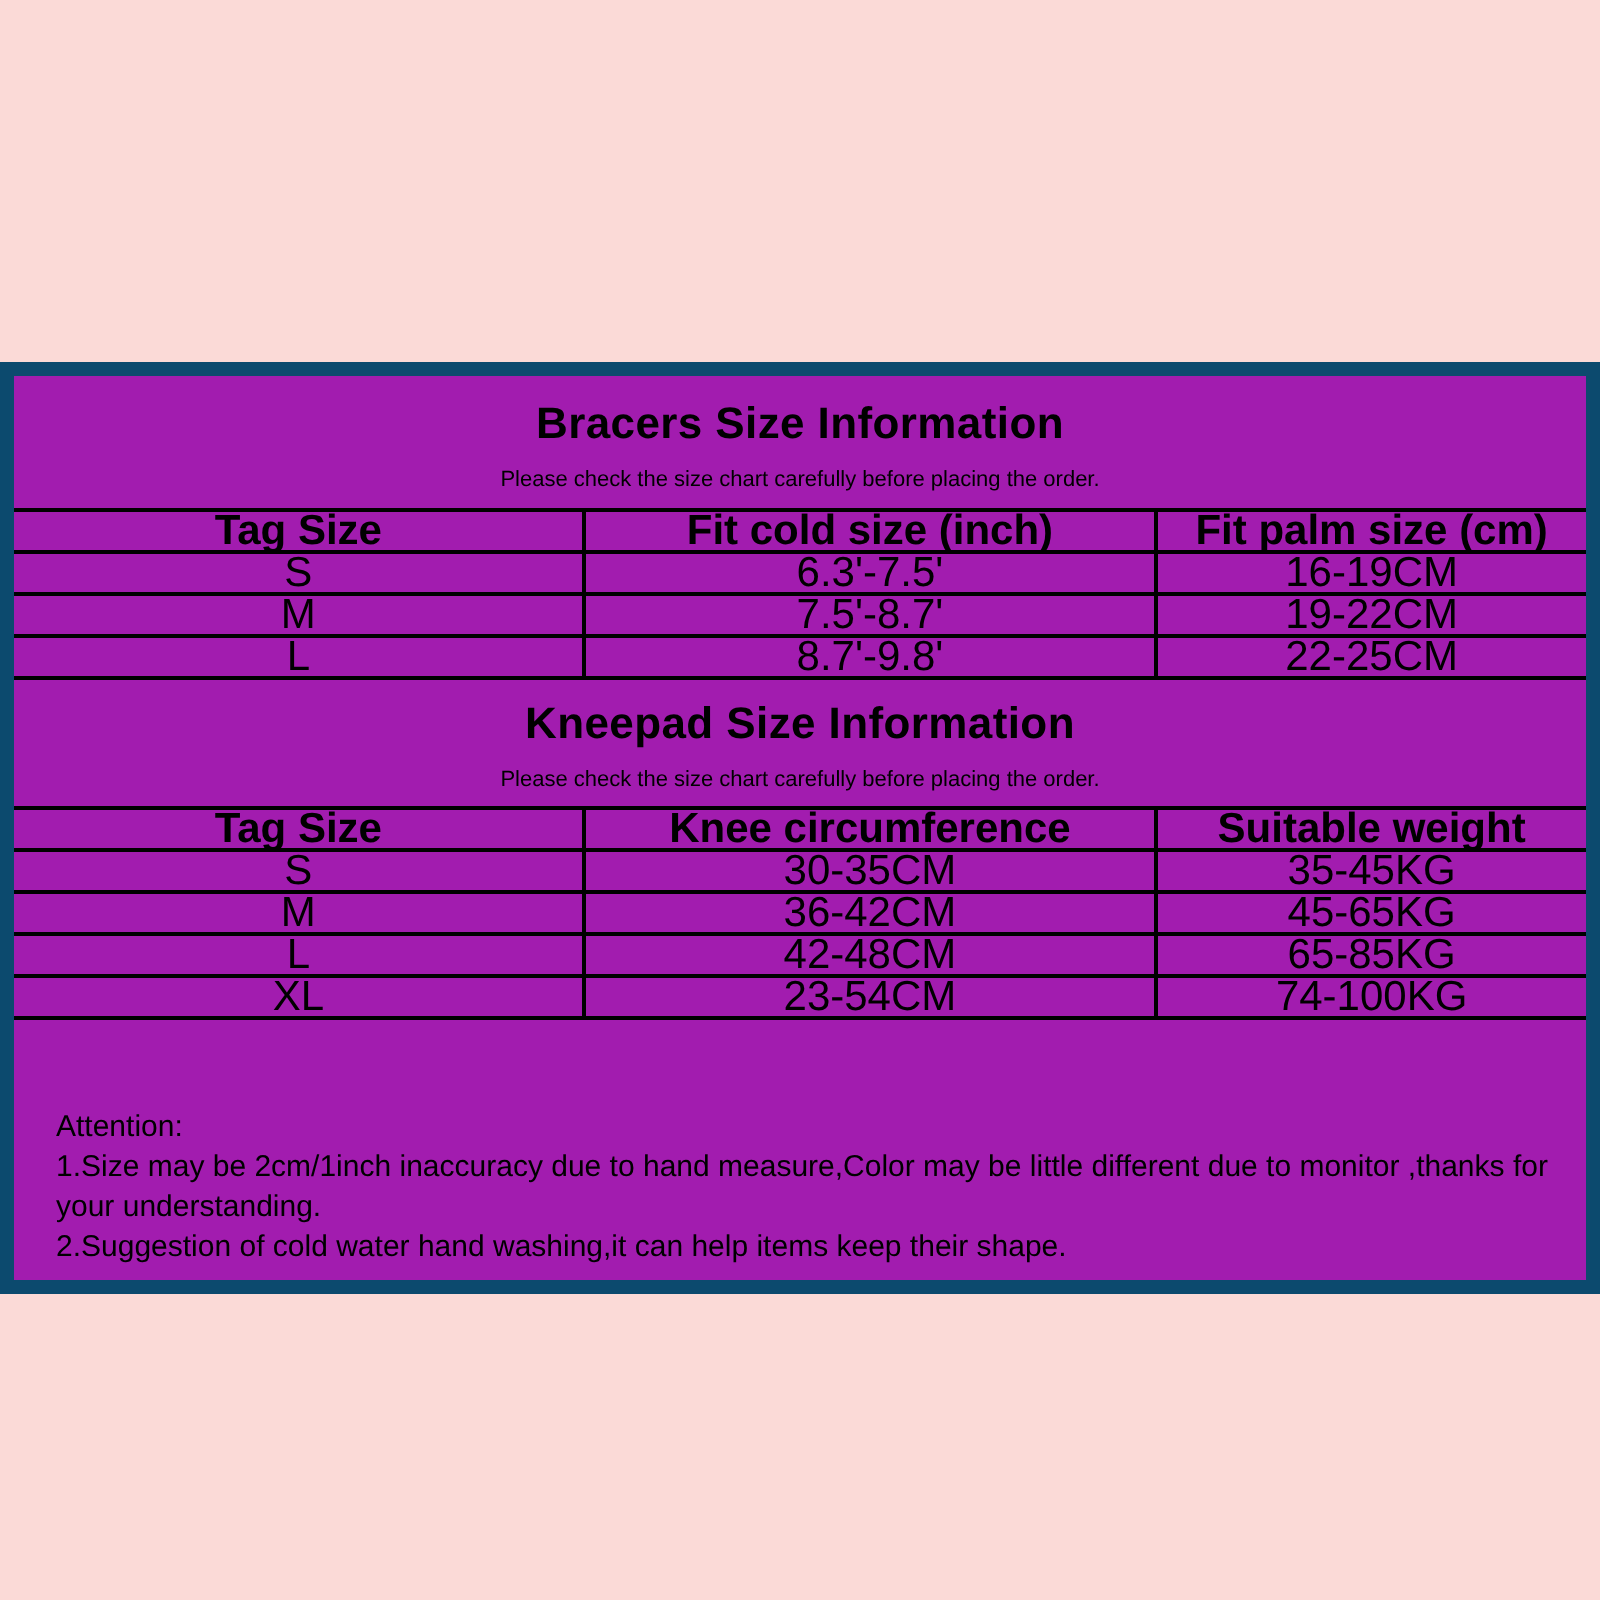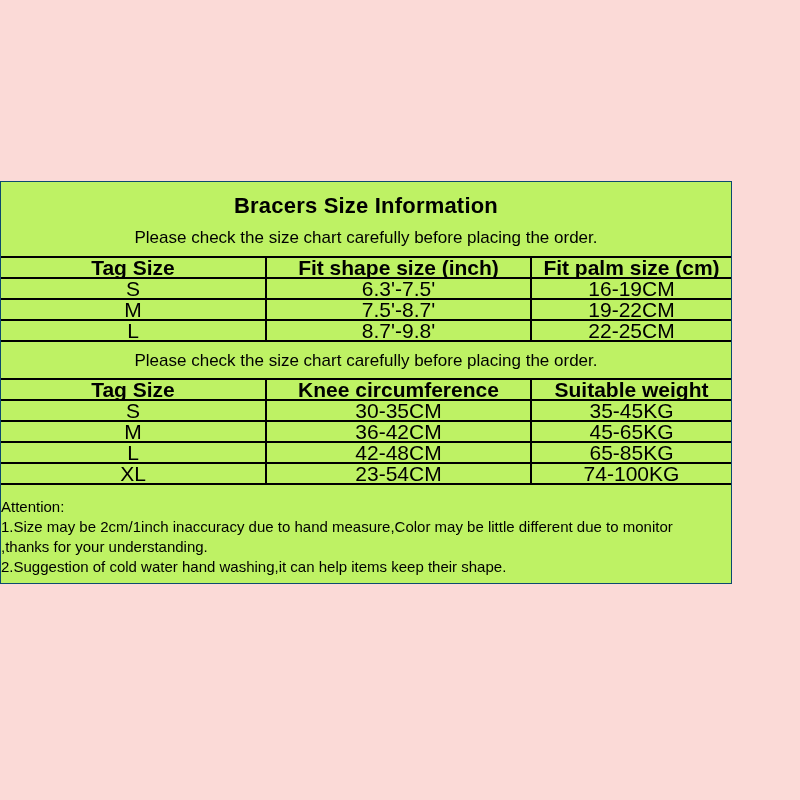--- a/index.html
+++ b/index.html
@@ -12,38 +12,38 @@
     background: #fbdad7;
     font-family: "Liberation Sans", sans-serif;
     color: #000;
     position: relative;
     overflow: hidden;
   }
   .sheet {
     position: absolute;
     top: 181px;
     left: 0;
-    width: 732px;
+    width: 800px;
     box-sizing: border-box;
-    border: 1px solid #0c4a6e;
-    background: #bef264;
+    border: 7px solid #0c4a6e;
+    background: #a21caf;
   }
   .title-block {
     text-align: center;
   }
   .title-block.bracers { padding: 11px 0 8px 0; }
   .title-block.kneepad { padding: 9px 0 7px 0; }
   .section-title {
     font-size: 22px;
     font-weight: bold;
     margin: 0 0 9px 0;
     letter-spacing: 0.2px;
   }
   .section-subtitle {
-    font-size: 17px;
+    font-size: 11px;
     margin: 0;
   }
   table.size-table {
     width: 100%;
     border-collapse: collapse;
     table-layout: fixed;
   }
   .size-table th, .size-table td {
     border-top: 2px solid #000;
     border-bottom: 2px solid #000;
@@ -56,23 +56,24 @@
     overflow: hidden;
   }
   .size-table th { font-weight: bold; }
   .size-table th + th, .size-table td + td {
     border-left: 2px solid #000;
   }
   .col-tag { width: 36.3%; }
   .col-mid { width: 36.3%; }
   .col-end { width: 27.4%; }
   .attention {
-    padding: 12px 6px 6px 0;
+    padding: 12px 6px 6px 21px;
     font-size: 15px;
     line-height: 20px;
+    margin-top: 32px;
   }
   .attention p { margin: 0; }
 </style>
 </head>
 <body>
 
 <div class="sheet">
 
   <section>
     <div class="title-block bracers">
@@ -81,21 +82,21 @@
     </div>
     <table class="size-table">
       <colgroup>
         <col class="col-tag">
           <col class="col-mid">
           <col class="col-end">
       </colgroup>
       <thead>
         <tr>
           <th>Tag Size</th>
-          <th>Fit shape size (inch)</th>
+          <th>Fit cold size (inch)</th>
           <th>Fit palm size (cm)</th>
         </tr>
       </thead>
       <tbody>
         <tr>
           <td>S</td>
           <td>6.3'-7.5'</td>
           <td>16-19CM</td>
         </tr>
         <tr>
@@ -107,20 +108,21 @@
           <td>L</td>
           <td>8.7'-9.8'</td>
           <td>22-25CM</td>
         </tr>
       </tbody>
     </table>
   </section>
 
   <section>
     <div class="title-block kneepad">
+      <h1 class="section-title">Kneepad Size Information</h1>
       <p class="section-subtitle">Please check the size chart carefully before placing the order.</p>
     </div>
     <table class="size-table">
       <colgroup>
         <col class="col-tag">
           <col class="col-mid">
           <col class="col-end">
       </colgroup>
       <thead>
         <tr>

